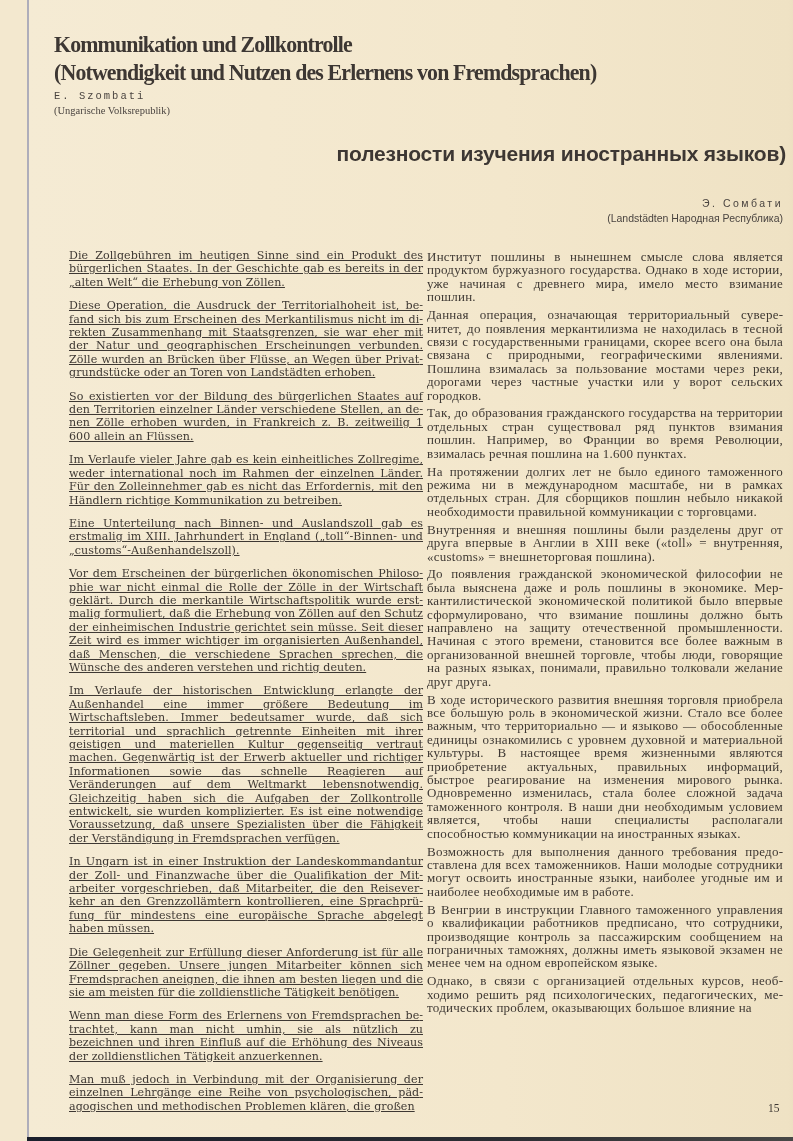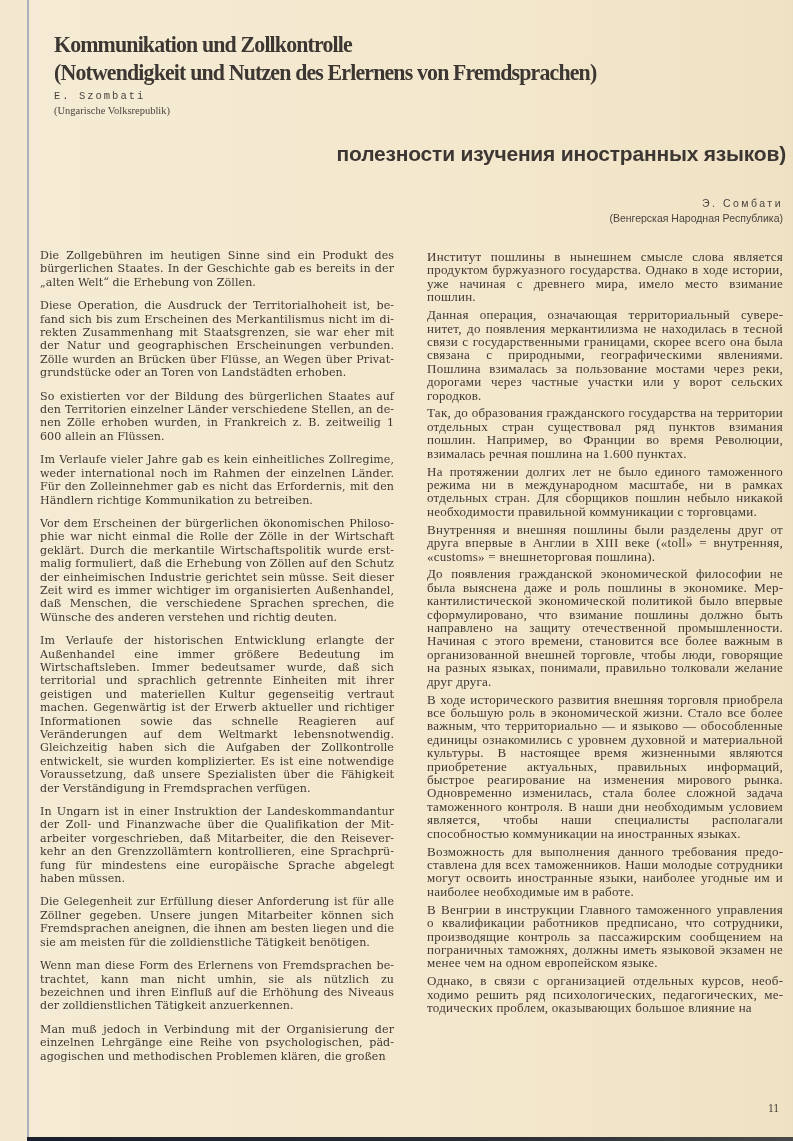--- a/index.html
+++ b/index.html
@@ -31,21 +31,21 @@
     position: absolute; right: 34px; top: 140px; width: 740px; text-align: right;
     font-family: "Liberation Sans", sans-serif; font-weight: bold;
     font-size: 21px; line-height: 27px; color: #3d3733; letter-spacing: -0.2px;
   }
   .author-ru { position: absolute; right: 37px; top: 196px; font-size: 10.5px; line-height: 14px; letter-spacing: 2.5px; font-family: Liberation Sans, sans-serif; color:#4a4440; }
   .country-ru { position: absolute; right: 37px; top: 211px; font-size: 10.5px; line-height: 14px; font-family: "Liberation Sans", sans-serif; color:#4a4440; }
   .col {
     position: absolute; top: 249px; font-size: 11.1px; line-height: 13.4px;
     text-align: justify; hyphens: manual; color: #3e3833;
   }
-  .col-de { left: 13px; width: 354px; font-family: "DejaVu Serif", serif; letter-spacing: 0.05px; }
+  .col-de { left: 42px; width: 354px; font-family: "DejaVu Serif", serif; letter-spacing: 0.05px; text-decoration: underline; }
   .col-ru { left: 400px; width: 356px; font-family: "Liberation Serif", serif; font-size: 13px; line-height: 13.4px; letter-spacing: 0.25px; top: 250px; }
   .col p { margin: 0 0 10px 0; }
   .col-ru p { margin: 0 0 4.5px 0; }
   .page-number { position: absolute; left: 741px; top: 1102px; font-size: 11.5px; font-family: "Liberation Serif", serif; color:#3e3833; }
 </style>
 </head>
 <body>
 
 <div class="page">
   <div class="left-bar"></div>
@@ -54,27 +54,28 @@
     <div>Kommunikation und Zollkontrolle</div>
     <div>(Notwendigkeit und Nutzen des Erlernens von Fremdsprachen)</div>
   </div>
   <div class="author-de">E. Szombati</div>
   <div class="country-de">(Ungarische Volksrepublik)</div>
 
   <div class="title-ru">
     <div>полезности изучения иностранных языков)</div>
   </div>
   <div class="author-ru">Э. Сомбати</div>
-  <div class="country-ru">(Венгерская Народная Республика)</div>
+  <div class="country-ru">(Landstädten Народная Республика)</div>
 
   <div class="col col-de">
     <p>Die Zollgebühren im heutigen Sinne sind ein Produkt des bürgerlichen Staates. In der Geschichte gab es bereits in der „alten Welt“ die Erhebung von Zöllen.</p>
     <p>Diese Operation, die Ausdruck der Territorialhoheit ist, be­fand sich bis zum Erscheinen des Merkantilismus nicht im di­rekten Zusammenhang mit Staatsgrenzen, sie war eher mit der Natur und geographischen Erscheinungen verbunden. Zölle wurden an Brücken über Flüsse, an Wegen über Privat­grundstücke oder an Toren von Landstädten erhoben.</p>
     <p>So existierten vor der Bildung des bürgerlichen Staates auf den Territorien einzelner Länder verschiedene Stellen, an de­nen Zölle erhoben wurden, in Frankreich z. B. zeitweilig 1 600 allein an Flüssen.</p>
     <p>Im Verlaufe vieler Jahre gab es kein einheitliches Zollregime, weder international noch im Rahmen der einzelnen Länder. Für den Zolleinnehmer gab es nicht das Erfordernis, mit den Händlern richtige Kommunikation zu betreiben.</p>
+    <p>Eine Unterteilung nach Binnen- und Auslandszoll gab es erstmalig im XIII. Jahrhundert in England („toll“-Binnen- und „customs“-Außenhandelszoll).</p>
     <p>Vor dem Erscheinen der bürgerlichen ökonomischen Philoso­phie war nicht einmal die Rolle der Zölle in der Wirtschaft geklärt. Durch die merkantile Wirtschaftspolitik wurde erst­malig formuliert, daß die Erhebung von Zöllen auf den Schutz der einheimischen Industrie gerichtet sein müsse. Seit dieser Zeit wird es immer wichtiger im organisierten Außenhandel, daß Menschen, die verschiedene Sprachen sprechen, die Wün­sche des anderen verstehen und richtig deuten.</p>
     <p>Im Verlaufe der historischen Entwicklung erlangte der Außen­handel eine immer größere Bedeutung im Wirtschaftsleben. Immer bedeutsamer wurde, daß sich territorial und sprach­lich getrennte Einheiten mit ihrer geistigen und materiellen Kultur gegenseitig vertraut machen. Gegenwärtig ist der Er­werb aktueller und richtiger Informationen sowie das schnelle Reagieren auf Veränderungen auf dem Weltmarkt lebensnot­wendig. Gleichzeitig haben sich die Aufgaben der Zollkon­trolle entwickelt, sie wurden komplizierter. Es ist eine not­wendige Voraussetzung, daß unsere Spezialisten über die Fähigkeit der Verständigung in Fremdsprachen verfügen.</p>
     <p>In Ungarn ist in einer Instruktion der Landeskommandantur der Zoll- und Finanzwache über die Qualifikation der Mit­arbeiter vorgeschrieben, daß Mitarbeiter, die den Reisever­kehr an den Grenzzollämtern kontrollieren, eine Sprachprü­fung für mindestens eine europäische Sprache abgelegt haben müssen.</p>
     <p>Die Gelegenheit zur Erfüllung dieser Anforderung ist für alle Zöllner gegeben. Unsere jungen Mitarbeiter können sich Fremdsprachen aneignen, die ihnen am besten liegen und die sie am meisten für die zolldienstliche Tätigkeit benötigen.</p>
     <p>Wenn man diese Form des Erlernens von Fremdsprachen be­trachtet, kann man nicht umhin, sie als nützlich zu bezeichnen und ihren Einfluß auf die Erhöhung des Niveaus der zoll­dienstlichen Tätigkeit anzuerkennen.</p>
     <p>Man muß jedoch in Verbindung mit der Organisierung der einzelnen Lehrgänge eine Reihe von psychologischen, päd­agogischen und methodischen Problemen klären, die großen</p>
   </div>
 
   <div class="col col-ru">
     <p>Институт пошлины в нынешнем смысле слова является продуктом буржуазного государства. Однако в ходе исто­рии, уже начиная с древнего мира, имело место взимание пошлин.</p>
@@ -82,15 +83,15 @@
     <p>Так, до образования гражданского государства на терри­тории отдельных стран существовал ряд пунктов взима­ния пошлин. Например, во Франции во время Революции, взималась речная пошлина на 1.600 пунктах.</p>
     <p>На протяжении долгих лет не было единого таможенно­го режима ни в международном масштабе, ни в рамках отдельных стран. Для сборщиков пошлин небыло ника­кой необходимости правильной коммуникации с торгов­цами.</p>
     <p>Внутренняя и внешняя пошлины были разделены друг от друга впервые в Англии в XIII веке («toll» = внутрен­няя, «customs» = внешнеторговая пошлина).</p>
     <p>До появления гражданской экономической философии не была выяснена даже и роль пошлины в экономике. Мер­кантилистической экономической политикой было впер­вые сформулировано, что взимание пошлины должно быть направлено на защиту отечественной промышлен­ности. Начиная с этого времени, становится все более важ­ным в организованной внешней торговле, чтобы люди, говорящие на разных языках, понимали, правильно тол­ковали желание друг друга.</p>
     <p>В ходе исторического развития внешняя торговля при­обрела все большую роль в экономической жизни. Стало все более важным, что территориально — и языково — обособленные единицы ознакомились с уровнем духовной и материальной культуры. В настоящее время жизнен­ными являются приобретение актуальных, правильных информаций, быстрое реагирование на изменения миро­вого рынка. Одновременно изменилась, стала более слож­ной задача таможенного контроля. В наши дни необхо­димым условием является, чтобы наши специалисты рас­полагали способностью коммуникации на иностранных языках.</p>
     <p>Возможность для выполнения данного требования предо­ставлена для всех таможенников. Наши молодые сотруд­ники могут освоить иностранные языки, наиболее угод­ные им и наиболее необходимые им в работе.</p>
     <p>В Венгрии в инструкции Главного таможенного управле­ния о квалификации работников предписано, что сотруд­ники, производящие контроль за пассажирским сообще­нием на пограничных таможнях, должны иметь языковой экзамен не менее чем на одном европейском языке.</p>
     <p>Однако, в связи с организацией отдельных курсов, необ­ходимо решить ряд психологических, педагогических, ме­тодических проблем, оказывающих большое влияние на</p>
   </div>
 
-  <div class="page-number">11</div>
+  <div class="page-number">15</div>
   <div class="bottom-shadow"></div>
 </div>
 
 </body></html>

